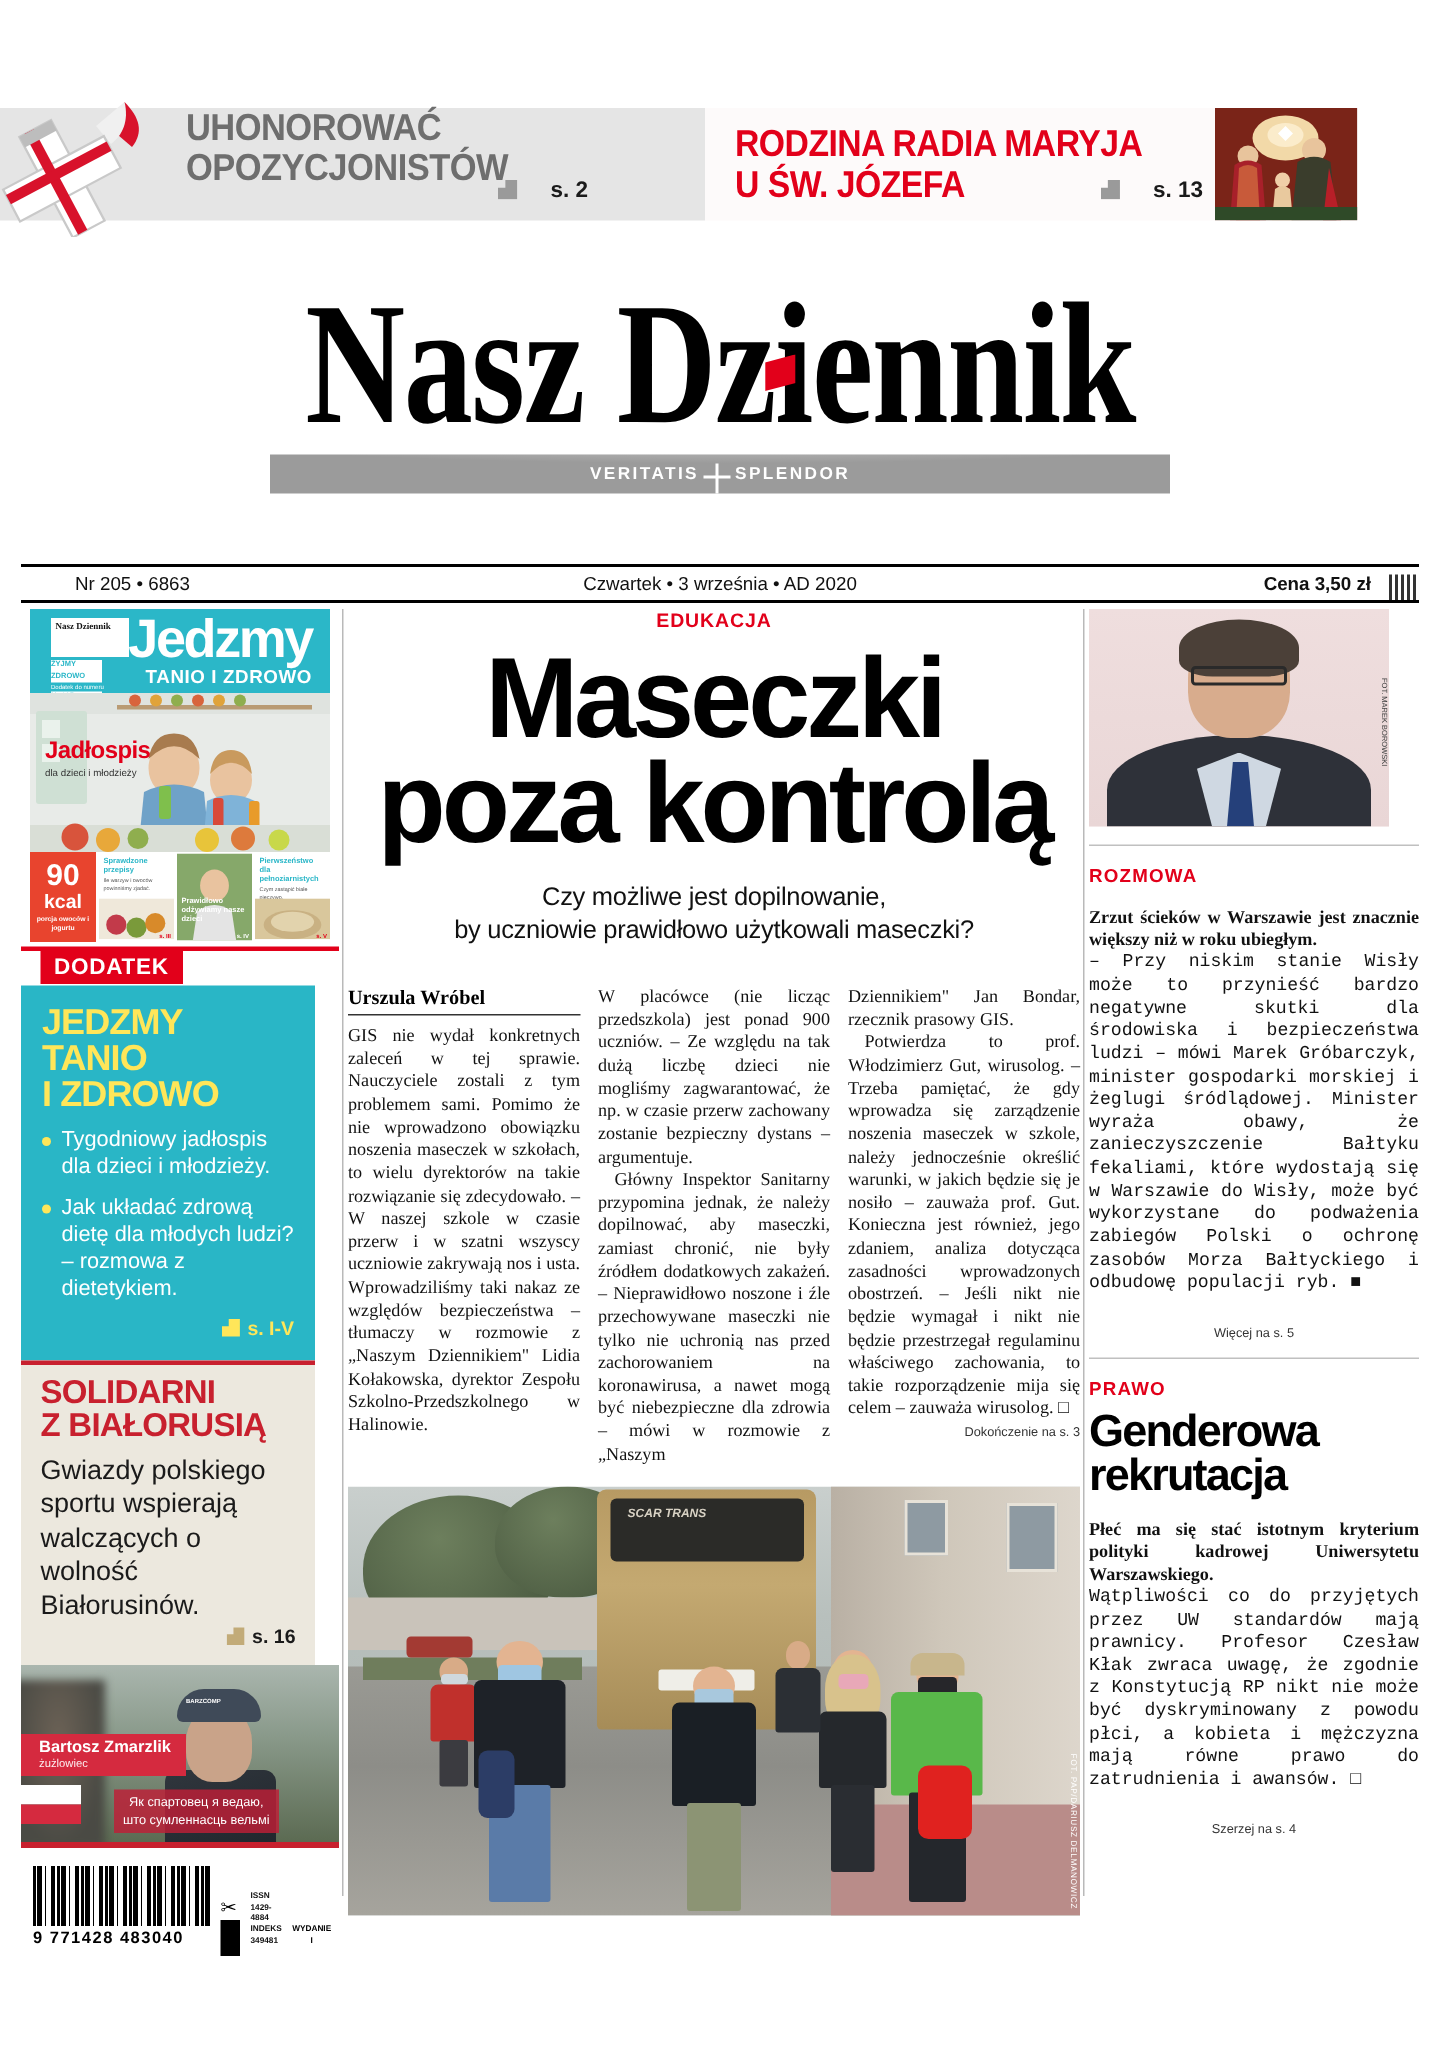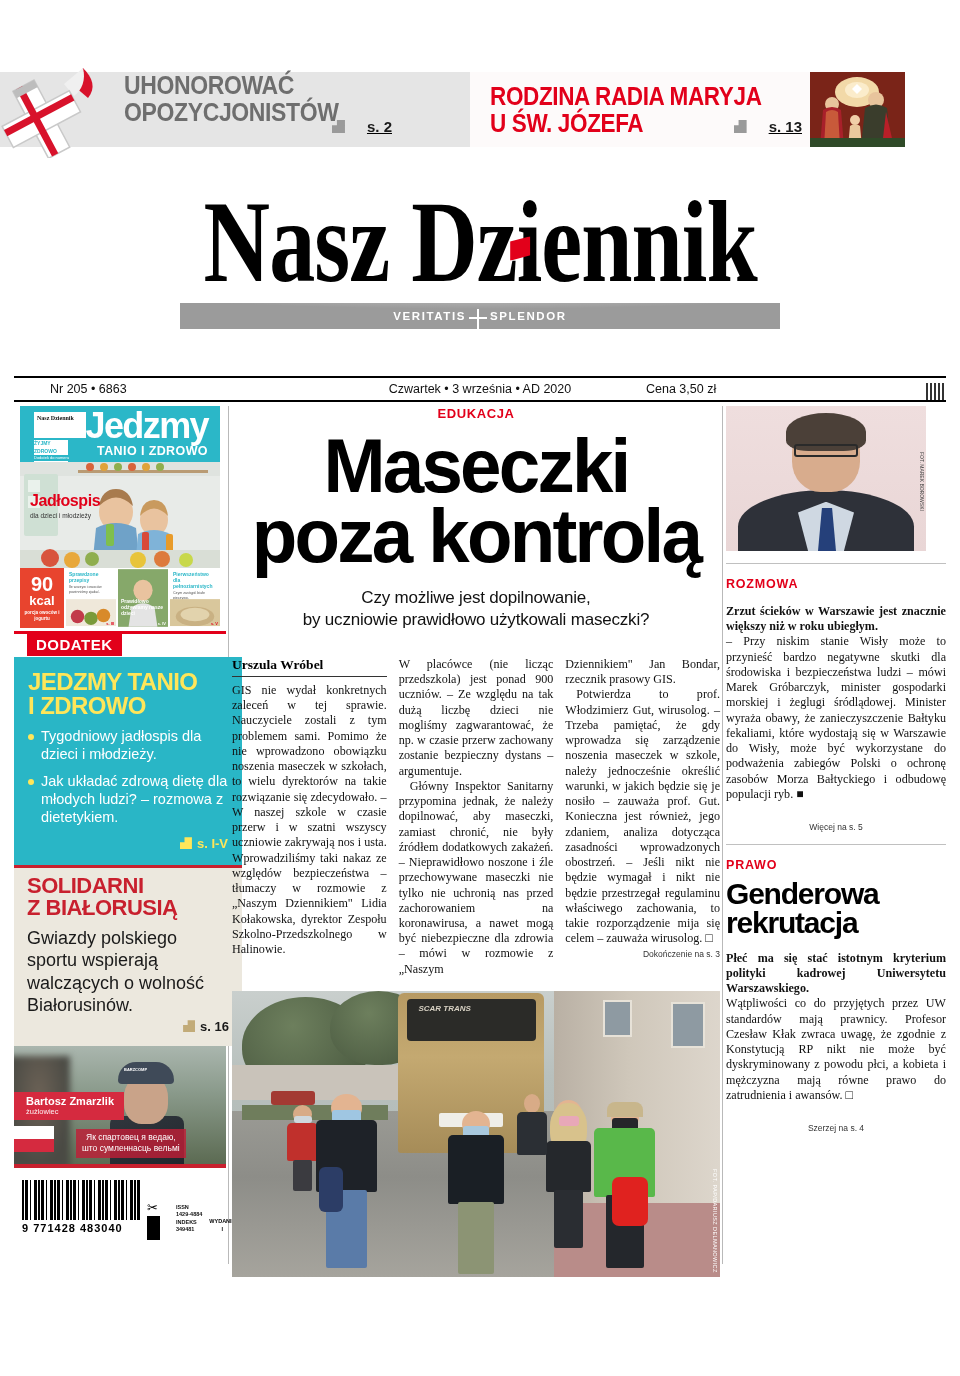--- a/index.html
+++ b/index.html
@@ -30,21 +30,21 @@
   .teaser-txt-left {
     margin-left: 124px; color: #6e6e6e; font-weight: 700;
     font-size: 25px; line-height: 1.06; letter-spacing: -0.4px;
     font-stretch: condensed; transform: scaleX(0.92); transform-origin: left center;
   }
   .teaser-txt-right {
     margin-left: 20px; color: #e2001a; font-weight: 700;
     font-size: 25px; line-height: 1.06; letter-spacing: -0.4px;
     transform: scaleX(0.9); transform-origin: left center;
   }
-  .pageref { display: flex; align-items: center; gap: 22px; position: absolute; bottom: 12px; text-decoration: underline; }
+  .pageref { display: flex; align-items: center; gap: 22px; position: absolute; bottom: 12px; }
   .pageref .mark {
     width: 13px; height: 13px; background: #9a9a9a;
     clip-path: polygon(0 40%, 38% 40%, 38% 0, 100% 0, 100% 100%, 0 100%);
   }
   .pageref .lbl { font-size: 15px; font-weight: 700; color: #1a1a1a; }
   .teaser-left .pageref { right: 78px; }
   .teaser-right .pageref { right: 18px; }
   .holy-img {
     position: absolute; left: 810px; top: 72px; width: 95px; height: 75px;
     overflow: hidden;
@@ -86,30 +86,30 @@
 
   
   .rule-thick { position: absolute; left: 14px; width: 932px; height: 2px; background: #000; }
   .dateline {
     position: absolute; left: 14px; top: 378px; width: 932px; height: 22px;
     display: flex; align-items: center; font-size: 12.5px; color: #111;
     font-family: "Liberation Sans", sans-serif;
   }
   .dl-left { width: 300px; padding-left: 36px; }
   .dl-mid { flex: 1; text-align: center; }
-  .dl-right { width: 300px; text-align: left; padding-right: 32px; position: relative; }
+  .dl-right { width: 300px; text-align: right; padding-right: 32px; position: relative; font-weight: bold; }
   .dl-qr {
     position: absolute; right: 0; top: 1px; width: 20px; height: 18px;
     background:
       repeating-linear-gradient(to right, #333 0 2px, #fff 2px 4px),
       #fff;
   }
 
   
-  .col-left   { position: absolute; left: 14px;  top: 406px; width: 228px; }
+  .col-left   { position: absolute; left: 14px;  top: 406px; width: 196px; }
   .col-center { position: absolute; left: 232px; top: 406px; width: 488px; }
   .col-right  { position: absolute; left: 726px; top: 406px; width: 220px; }
 
   .vrule { position: absolute; width: 1px; background: #b9b9b9; }
 
   
   .supp-cover { width: 212px; height: 222px; position: relative; overflow: hidden; background: #fff; }
   .supp-top { position: absolute; left: 6px; top: 0; width: 200px; height: 56px; background: #2bb7c8; }
   .supp-logo {
     position: absolute; left: 14px; top: 6px; width: 52px; height: 26px; background: #fff;
@@ -279,21 +279,21 @@
   .pt-glasses { position: absolute; left: 34%; top: 26%; width: 32%; height: 9%; border: 2px solid #2a2a2a; border-radius: 3px; }
   .pt-credit { position: absolute; right: 1px; top: 46px; font-size: 5px; color: #444; writing-mode: vertical-rl; }
 
   .sec-kicker { color: #e2001a; font-weight: 700; font-size: 12.5px; letter-spacing: 0.8px; margin-top: 13px; }
   .sec-head { font-weight: 700; font-size: 30px; line-height: 0.96; letter-spacing: -1.2px; color: #000; margin-top: 8px; }
   .sec-lead {
     font-family: "Liberation Serif", serif; font-weight: 700; font-size: 12.1px;
     line-height: 1.26; margin-top: 13px; color: #111; text-align: justify;
   }
   .sec-body {
-    font-family: Liberation Serif, serif; font-size: 12.1px; line-height: 1.26;
+    font-family: Liberation Mono, monospace; font-size: 12.1px; line-height: 1.26;
     color: #111; text-align: justify; hyphens: auto;
   }
   .sec-ref { text-align: center; font-family: Liberation Sans, sans-serif; font-size: 8.5px; color: #333; margin-top: 20px; }
   .hr-thin { height: 1px; background: #c0c0c0; margin: 12px 0 0; }
 </style>
 </head>
 <body>
 
 <div class="page">
 

